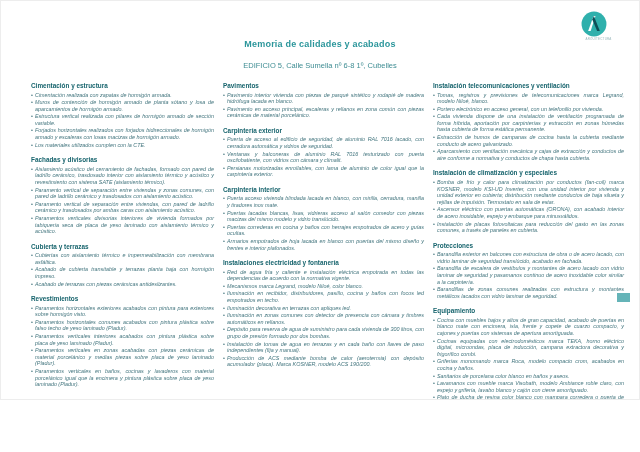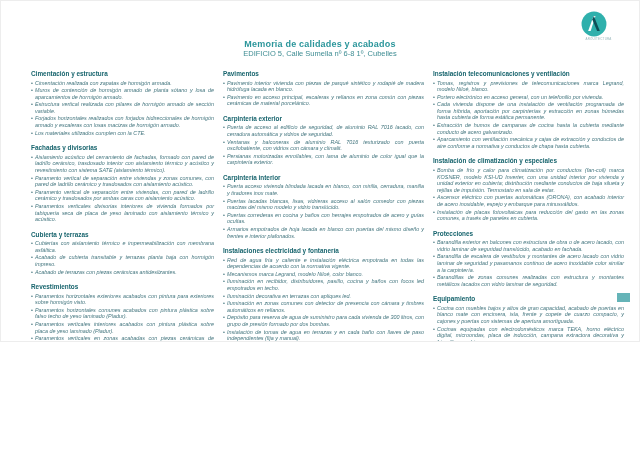--- a/index.html
+++ b/index.html
@@ -1,31 +1,31 @@
 <!DOCTYPE html>
 <html><head>
 <meta charset="utf-8">
 <style>
   html,body{margin:0;padding:0;background:#ffffff;}
   .page{
     position:relative;
-    width:640px;height:342px;
+    width:640px;height:400px;
     background:#ffffff;
     border:1px solid #ededed;
     box-sizing:border-box;
     overflow:hidden;
     font-family:"Liberation Sans", sans-serif;
     color:#44767f;
   }
   .header{ text-align:center; margin-top:38px; }
   .title{
     font-size:9px; font-weight:bold; color:#2b969b; letter-spacing:.2px;
   }
   .subtitle{
-    font-size:7.5px; color:#3f8d93; margin-top:0;
+    font-size:7.5px; color:#3f8d93; margin-top:12px;
   }
   .logo{ position:absolute; top:10px; left:576px; width:34px; text-align:center; }
   .logo-caption{
     font-size:6px; color:#9ab8bc; letter-spacing:.4px;
     transform:scale(.5); transform-origin:center top; white-space:nowrap; margin-top:0px;
   }
   .cols{
     display:grid;
     grid-template-columns:185px 203px 193px;
     column-gap:7px;

